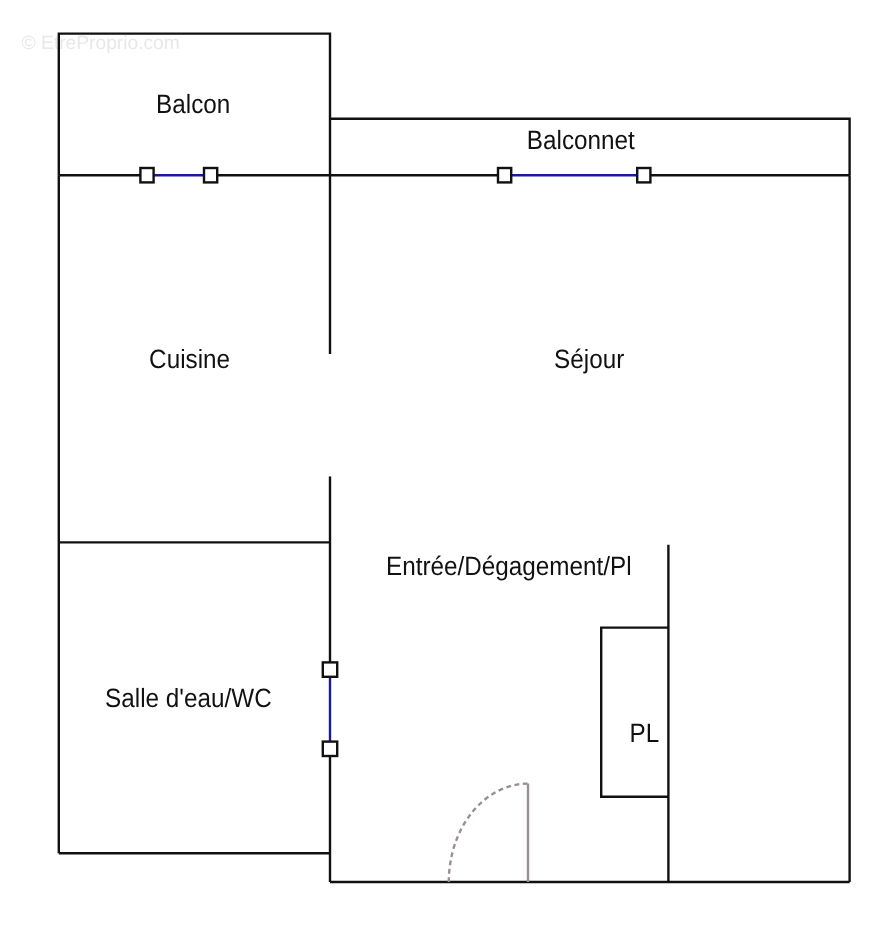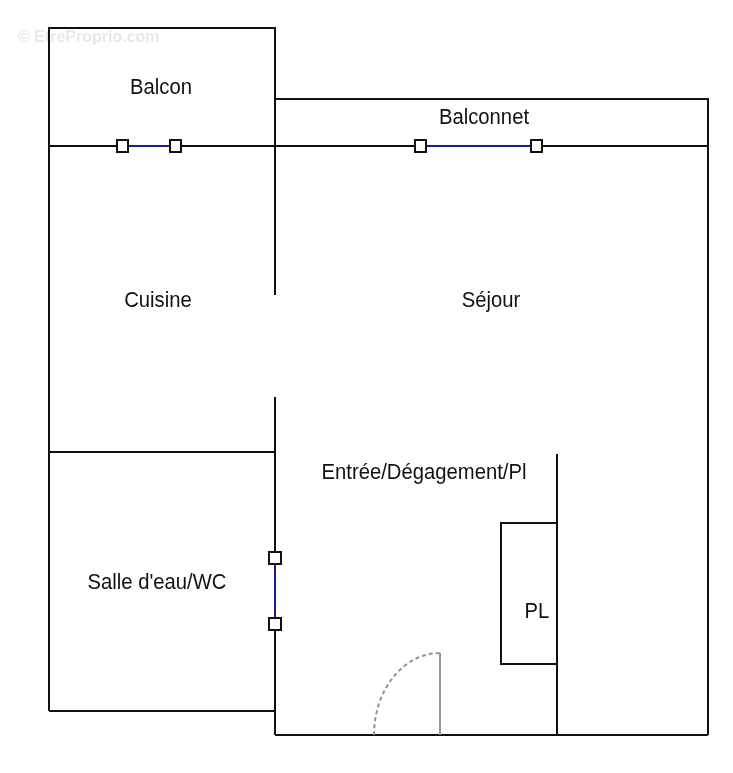--- a/index.html
+++ b/index.html
@@ -1,19 +1,19 @@
 <!DOCTYPE html>
 <html><head>
 <meta charset="utf-8">
 <style>
   html,body{margin:0;padding:0;background:#fff;}
   body{width:733px;height:773px;position:relative;overflow:hidden;font-family:"Liberation Sans",sans-serif;}
   #plan{position:absolute;left:0;top:0;}
   .lbl{position:absolute;font-size:22px;color:#111;white-space:nowrap;transform:translateX(-50%) scaleX(0.92);}
-  .wm{position:absolute;left:18px;top:28px;font-size:16px;color:#e8e8e8;font-weight:bold;}
+  .wm{position:absolute;left:18px;top:28px;font-size:16px;color:#e8e8e8;}
 </style>
 </head>
 <body>
 
 <div class="wm">© EtreProprio.com</div>
 
 <svg id="plan" width="733" height="773">
   <g stroke="#111" stroke-width="2" fill="none">
 
     <polyline points="49,146 49,28 275,28 275,146"></polyline>

